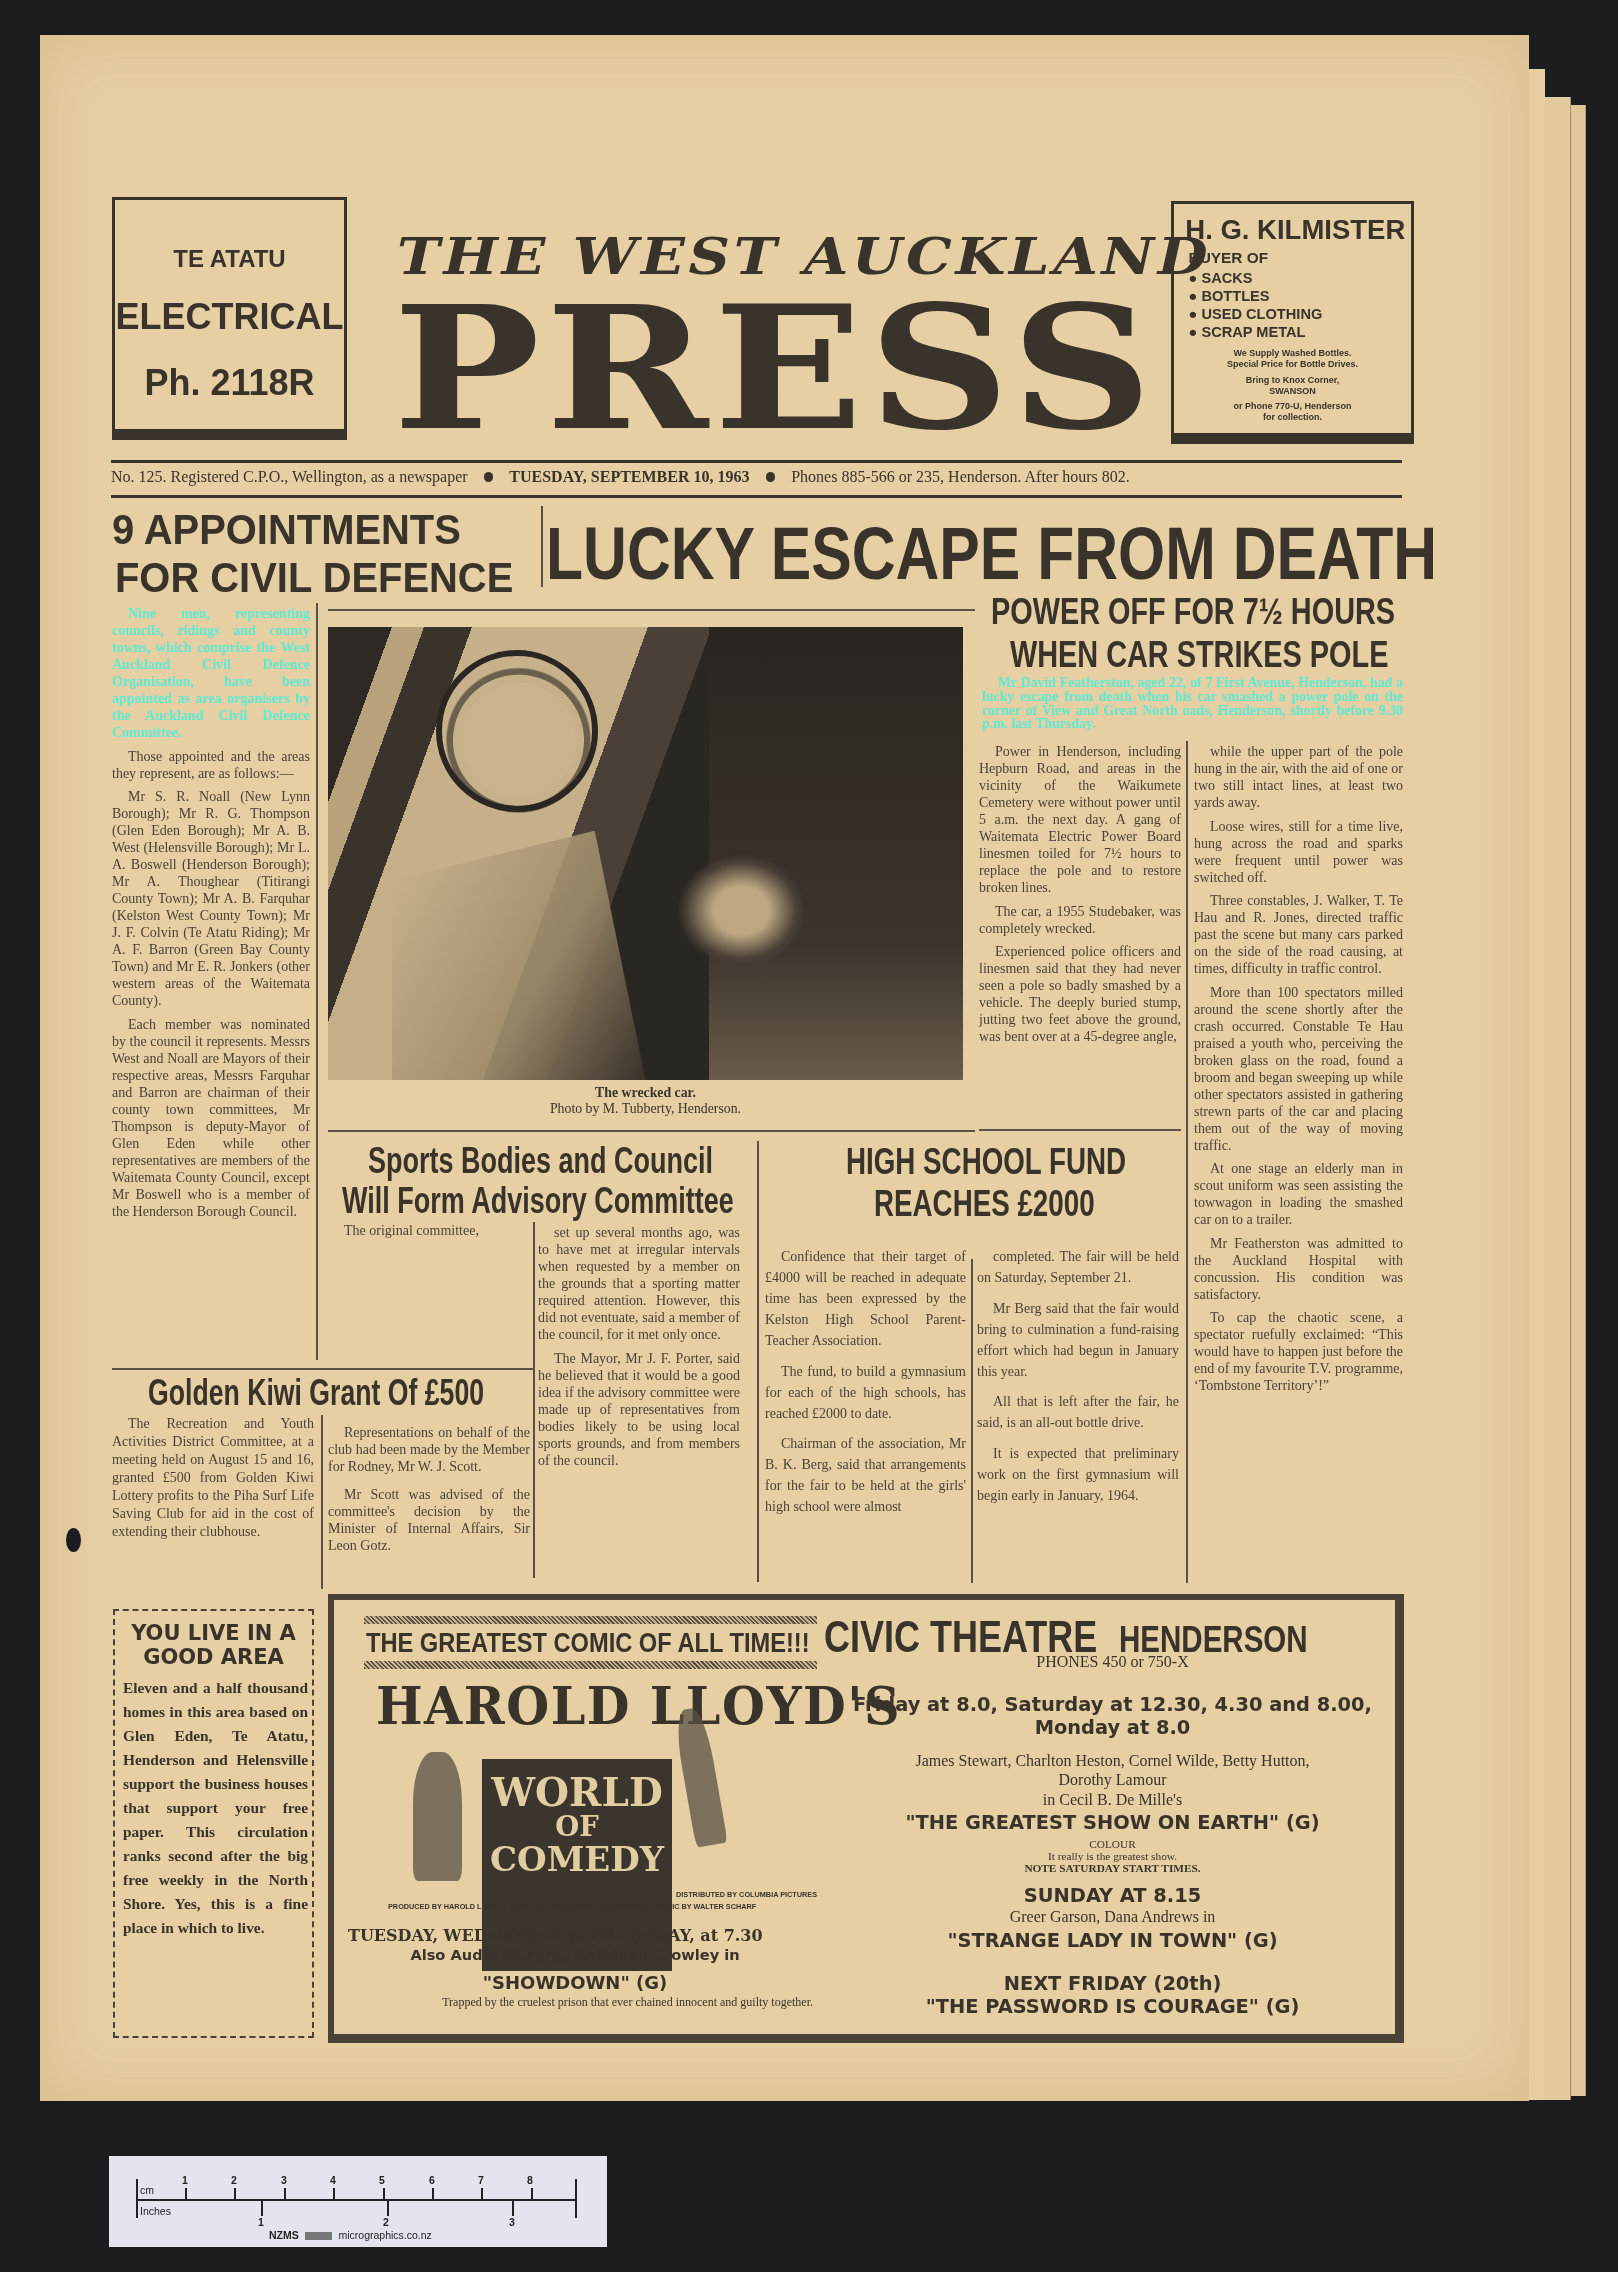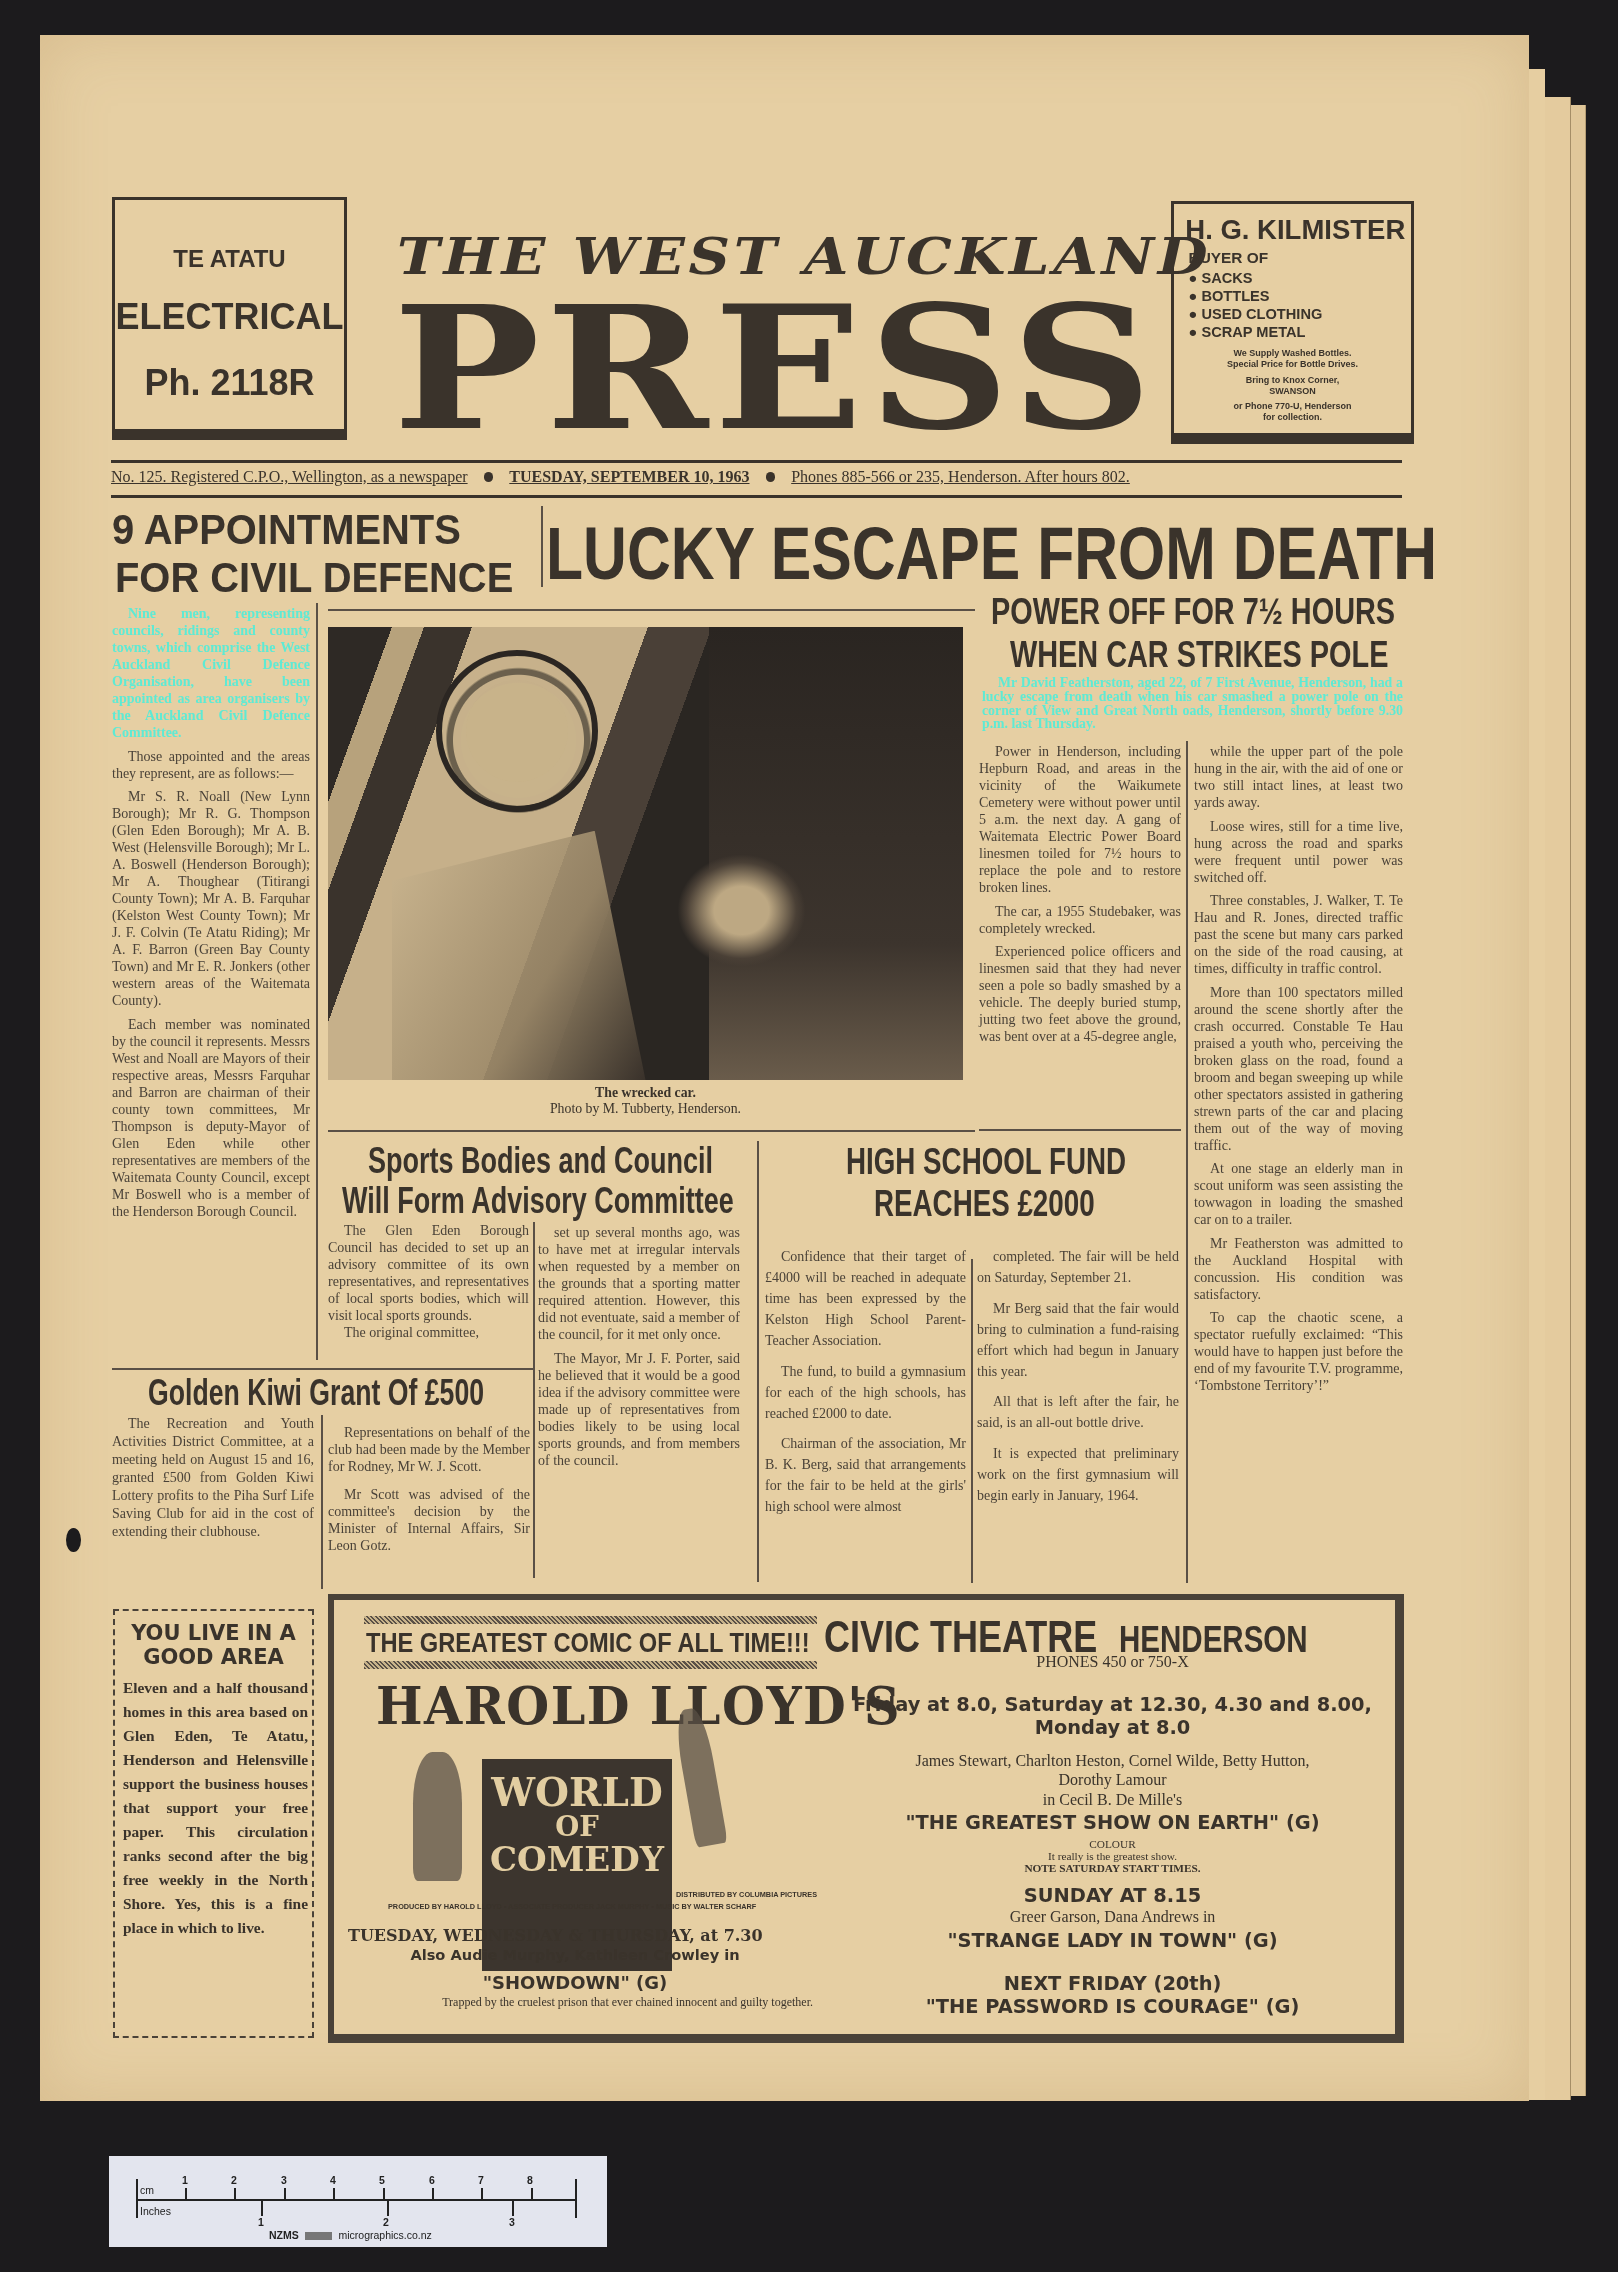--- a/index.html
+++ b/index.html
@@ -17,21 +17,21 @@
   
   .ear { position: absolute; border: 3.2px solid #3a332b; border-bottom-width: 11.3px; }
   .ear-left { left: 112px; top: 197px; width: 235px; height: 243px; }
   .ear-right { left: 1171px; top: 201px; width: 243px; height: 243px; }
   .ear .line { position: absolute; left: 0; width: 100%; text-align: center; }
 
   .mast-title { position: absolute; left: 397px; top: 227px; font-family: "DejaVu Serif", serif; font-weight: bold; font-style: italic; font-size: 50px; letter-spacing: 3.2px; color: #3a332b; transform: scaleX(1.15); transform-origin: left top; white-space: nowrap; }
   .mast-press { position: absolute; left: 393px; top: 283px; font-family: "DejaVu Serif", serif; font-weight: bold; font-size: 170px; letter-spacing: 4.9px; color: #3a332b; line-height: 1; transform: scaleX(1.15); transform-origin: left top; white-space: nowrap; }
 
   .rule { position: absolute; background: #3a332b; }
-  .dateline { position: absolute; left: 111px; top: 468px; width: 1291px; font-size: 16px; white-space: nowrap; display: flex; align-items: center; gap: 16px; text-decoration: underline; }
+  .dateline { position: absolute; left: 111px; top: 468px; width: 1291px; font-size: 16px; white-space: nowrap; display: flex; align-items: center; gap: 16px; }
   .dateline .bullet { width: 9.7px; height: 9.7px; border-radius: 50%; background: #3a332b; display: inline-block; }
   .dateline .strong { font-weight: bold; }
 
   .body-text { font-size: 14px; line-height: 17px; text-align: justify; color: #4a4238; }
   .body-text p { text-indent: 16px; margin-bottom: 6.5px; }
   .bold-lead { font-weight: bold; color: #5eead4; }
 
   .vrule { position: absolute; width: 1.6px; background: #5a5046; }
   .hrule { position: absolute; height: 1.6px; background: #5a5046; }
 
@@ -145,21 +145,20 @@
   <div class="wheel"></div>
   <div class="debris"></div>
 </div>
 <div class="caption" style="left:328px;top:1085px;width:635px;font-weight:bold;">The wrecked car.</div>
 <div class="caption" style="left:328px;top:1101px;width:635px;">Photo by M. Tubberty, Henderson.</div>
 <div class="hrule" style="left:328px;top:1130px;width:647px;"></div>
 
 <div class="cond abs" style="left:368px;top:1140px;font-size:36px;transform:scaleX(0.75);">Sports Bodies and Council</div>
 <div class="cond abs" style="left:342px;top:1180px;font-size:36px;transform:scaleX(0.75);">Will Form Advisory Committee</div>
 <div class="abs body-text" style="left:328px;top:1222px;width:201px;">
-  <p style="margin-bottom:0">The Glen Eden Borough Council has decided to set up an advisory committee of its own representatives, and representatives of local sports bodies, which will visit local sports grounds.</p>
   <p>The original committee,</p>
 </div>
 <div class="vrule" style="left:533px;top:1222px;height:356px;"></div>
 <div class="abs body-text" style="left:538px;top:1224px;width:202px;">
   <p>set up several months ago, was to have met at irregular intervals when requested by a member on the grounds that a sporting matter required attention. However, this did not eventuate, said a member of the council, for it met only once.</p>
   <p>The Mayor, Mr J. F. Porter, said he believed that it would be a good idea if the advisory committee were made up of representatives from bodies likely to be using local sports grounds, and from members of the council.</p>
 </div>
 <div class="vrule" style="left:757px;top:1141px;height:441px;"></div>
 
 <div class="hrule" style="left:112px;top:1368px;width:421px;"></div>

